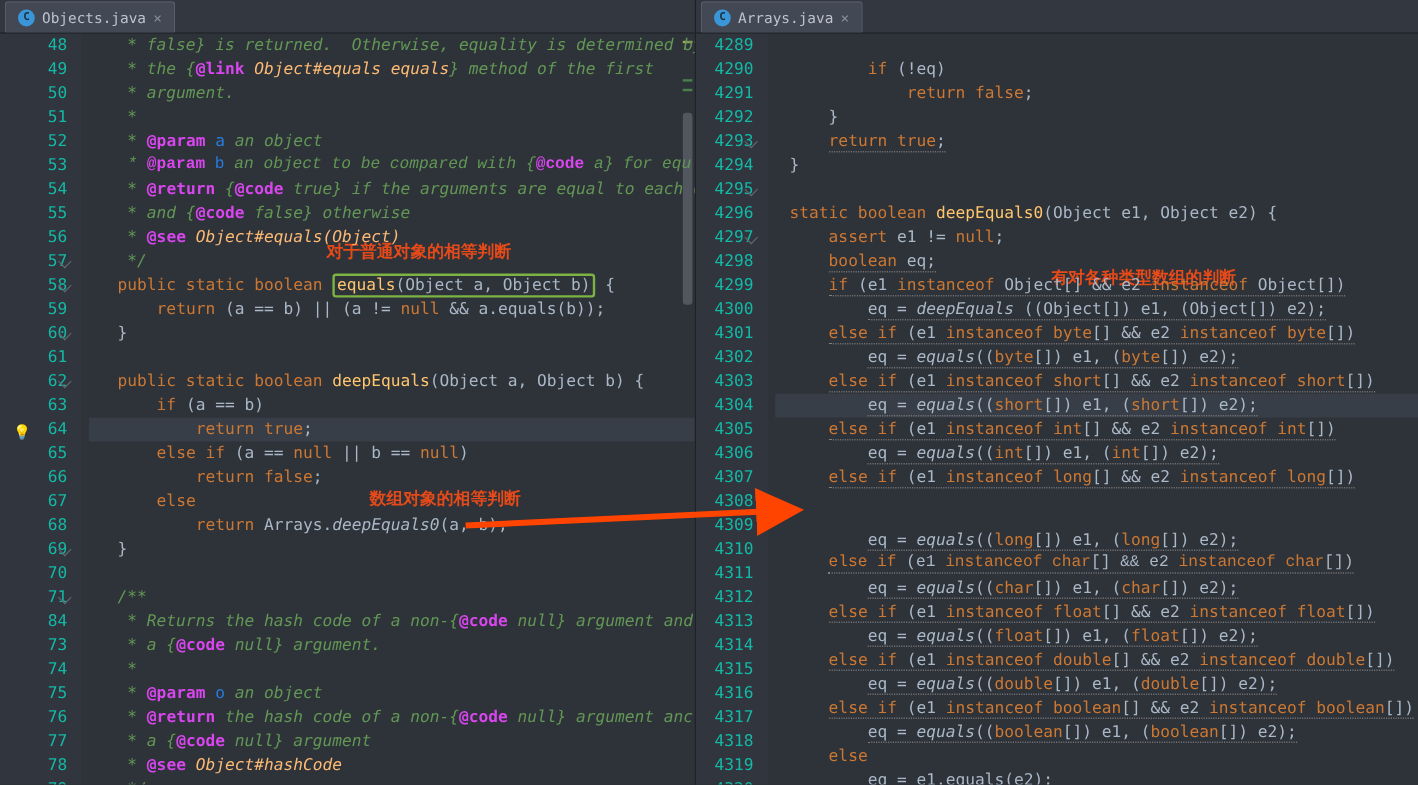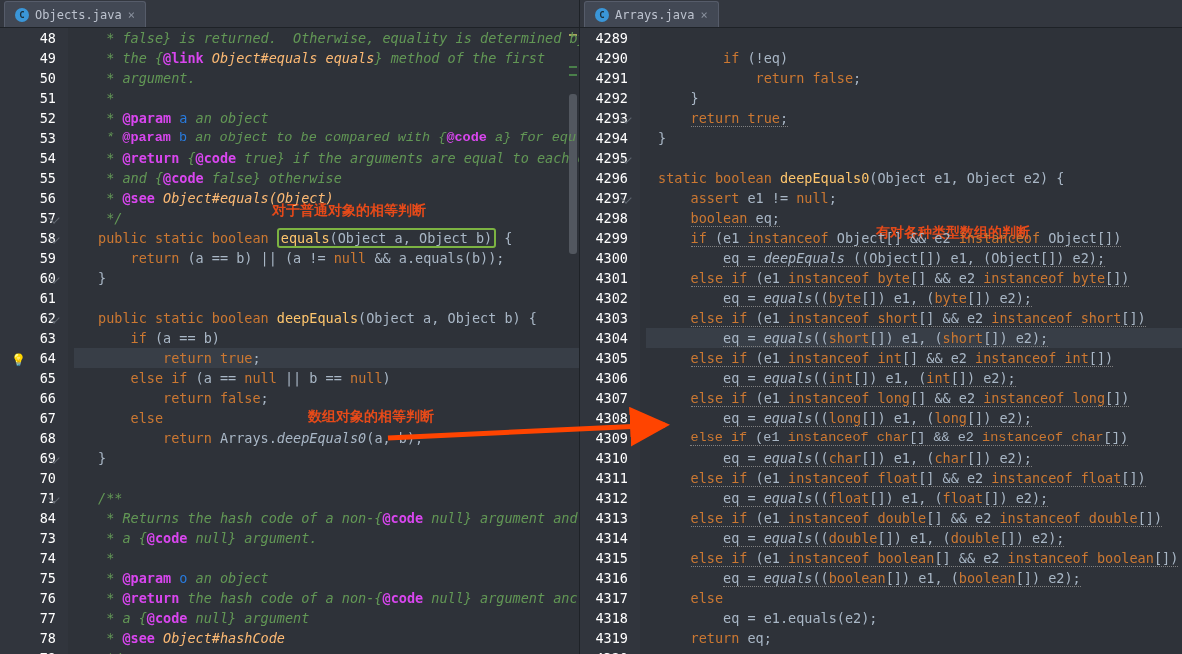--- a/index.html
+++ b/index.html
@@ -9,21 +9,21 @@
 .pane { display:flex; flex-direction:column; height:100%; overflow:hidden; }
 .pane-left { width:580px; border-right:1px solid #1e2227; }
 .pane-right { flex:1; }
 
 .tabbar { height:28px; background:#33373f; display:flex; align-items:flex-end; border-bottom:1px solid #1e2227; padding-left:4px; }
 .tab { display:flex; align-items:center; height:26px; padding:0 10px; background:#424854; border:1px solid #565c6a; border-bottom:none; border-radius:3px 3px 0 0; color:#bdc3cf; font-size:12px; gap:6px; white-space:nowrap; }
 .tab .file-icon { width:14px; height:14px; border-radius:50%; background:#3a96d8; display:flex; align-items:center; justify-content:center; font-size:9px; font-weight:bold; color:#1a2e3b; }
 .tab .close { color:#8a919e; font-size:12px; }
 
 .editor { flex:1; display:flex; overflow:hidden; font-size:13.5px; line-height:20px; }
-.gutter { width:68px; background:#31353d; color:#ffffff; text-align:right; padding-right:12px; user-select:none; }
+.gutter { width:68px; background:#31353d; color:#14b8a6; text-align:right; padding-right:12px; user-select:none; }
 .gutter .ln { height:20px; position:relative; }
 .gutter .fold { position:absolute; right:-2px; top:6px; width:8px; height:8px; border:1px solid #606670; border-top:none; border-right:none; transform:rotate(-45deg); }
 .gutter .bulb { position:absolute; right:30px; top:2px; font-size:12px; }
 .pane-right .gutter { width:60px; }
 
 .code-area { flex:1; position:relative; overflow:hidden; padding-left:6px; }
 .code-area .row { height:20px; white-space:pre; position:relative; }
 .code-area .cursor-row { background:#383e47; }
 .sc-doc { color:#629755; font-style:italic; }
 .sc-doctag { color:#d946ef; font-weight:bold; }
@@ -196,21 +196,21 @@
           <div class="row" style="padding-left: 12px;">    <span class="underline-squiggle"><span class="sc-kw">boolean</span> eq;</span></div>
           <div class="row" style="padding-left: 12px;">    <span class="underline-squiggle"><span class="sc-kw">if </span>(e1 <span class="sc-kw">instanceof</span> Object[] &amp;&amp; e2 <span class="sc-kw">instanceof</span> Object[])</span></div>
           <div class="row" style="padding-left: 12px;">        <span class="underline-squiggle">eq = <span class="sc-italic">deepEquals</span> ((Object[]) e1, (Object[]) e2);</span></div>
           <div class="row" style="padding-left: 12px;">    <span class="underline-squiggle"><span class="sc-kw">else if </span>(e1 <span class="sc-kw">instanceof</span> <span class="sc-kw">byte</span>[] &amp;&amp; e2 <span class="sc-kw">instanceof</span> <span class="sc-kw">byte</span>[])</span></div>
           <div class="row" style="padding-left: 12px;">        <span class="underline-squiggle">eq = <span class="sc-italic">equals</span>((<span class="sc-kw">byte</span>[]) e1, (<span class="sc-kw">byte</span>[]) e2);</span></div>
           <div class="row" style="padding-left: 12px;">    <span class="underline-squiggle"><span class="sc-kw">else if </span>(e1 <span class="sc-kw">instanceof</span> <span class="sc-kw">short</span>[] &amp;&amp; e2 <span class="sc-kw">instanceof</span> <span class="sc-kw">short</span>[])</span></div>
           <div class="row cursor-row" style="padding-left: 12px;">        <span class="underline-squiggle">eq = <span class="sc-italic">equals</span>((<span class="sc-kw">short</span>[]) e1, (<span class="sc-kw">short</span>[]) e2);</span></div>
           <div class="row" style="padding-left: 12px;">    <span class="underline-squiggle"><span class="sc-kw">else if </span>(e1 <span class="sc-kw">instanceof</span> <span class="sc-kw">int</span>[] &amp;&amp; e2 <span class="sc-kw">instanceof</span> <span class="sc-kw">int</span>[])</span></div>
           <div class="row" style="padding-left: 12px;">        <span class="underline-squiggle">eq = <span class="sc-italic">equals</span>((<span class="sc-kw">int</span>[]) e1, (<span class="sc-kw">int</span>[]) e2);</span></div>
           <div class="row" style="padding-left: 12px;">    <span class="underline-squiggle"><span class="sc-kw">else if </span>(e1 <span class="sc-kw">instanceof</span> <span class="sc-kw">long</span>[] &amp;&amp; e2 <span class="sc-kw">instanceof</span> <span class="sc-kw">long</span>[])</span></div>
-          <div class="row" style="padding-left: 12px;">        <span class="underline-squiggle">eq = <span class="sc-italic">equals</span>((<span class="sc-kw">long</span>[]) e1, (<span class="sc-kw">long</span>[]) e2);</span></div>
+          <div class="row" style="padding-left: 12px; margin-top: 32px;">        <span class="underline-squiggle">eq = <span class="sc-italic">equals</span>((<span class="sc-kw">long</span>[]) e1, (<span class="sc-kw">long</span>[]) e2);</span></div>
           <div class="row" style="padding-left: 12px; font-family: Liberation Mono, monospace;">    <span class="underline-squiggle"><span class="sc-kw">else if </span>(e1 <span class="sc-kw">instanceof</span> <span class="sc-kw">char</span>[] &amp;&amp; e2 <span class="sc-kw">instanceof</span> <span class="sc-kw">char</span>[])</span></div>
           <div class="row" style="padding-left: 12px;">        <span class="underline-squiggle">eq = <span class="sc-italic">equals</span>((<span class="sc-kw">char</span>[]) e1, (<span class="sc-kw">char</span>[]) e2);</span></div>
           <div class="row" style="padding-left: 12px;">    <span class="underline-squiggle"><span class="sc-kw">else if </span>(e1 <span class="sc-kw">instanceof</span> <span class="sc-kw">float</span>[] &amp;&amp; e2 <span class="sc-kw">instanceof</span> <span class="sc-kw">float</span>[])</span></div>
           <div class="row" style="padding-left: 12px;">        <span class="underline-squiggle">eq = <span class="sc-italic">equals</span>((<span class="sc-kw">float</span>[]) e1, (<span class="sc-kw">float</span>[]) e2);</span></div>
           <div class="row" style="padding-left: 12px;">    <span class="underline-squiggle"><span class="sc-kw">else if </span>(e1 <span class="sc-kw">instanceof</span> <span class="sc-kw">double</span>[] &amp;&amp; e2 <span class="sc-kw">instanceof</span> <span class="sc-kw">double</span>[])</span></div>
           <div class="row" style="padding-left: 12px;">        <span class="underline-squiggle">eq = <span class="sc-italic">equals</span>((<span class="sc-kw">double</span>[]) e1, (<span class="sc-kw">double</span>[]) e2);</span></div>
           <div class="row" style="padding-left: 12px;">    <span class="underline-squiggle"><span class="sc-kw">else if </span>(e1 <span class="sc-kw">instanceof</span> <span class="sc-kw">boolean</span>[] &amp;&amp; e2 <span class="sc-kw">instanceof</span> <span class="sc-kw">boolean</span>[])</span></div>
           <div class="row" style="padding-left: 12px;">        <span class="underline-squiggle">eq = <span class="sc-italic">equals</span>((<span class="sc-kw">boolean</span>[]) e1, (<span class="sc-kw">boolean</span>[]) e2);</span></div>
           <div class="row" style="padding-left: 12px;">    <span class="sc-kw">else</span></div>
           <div class="row" style="padding-left: 12px;">        eq = e1.equals(e2);</div>

